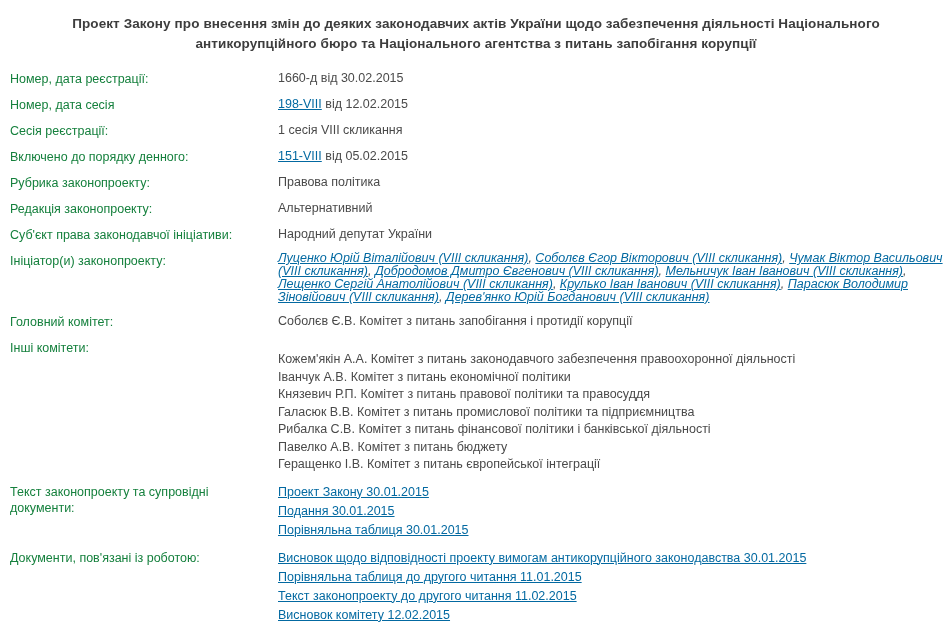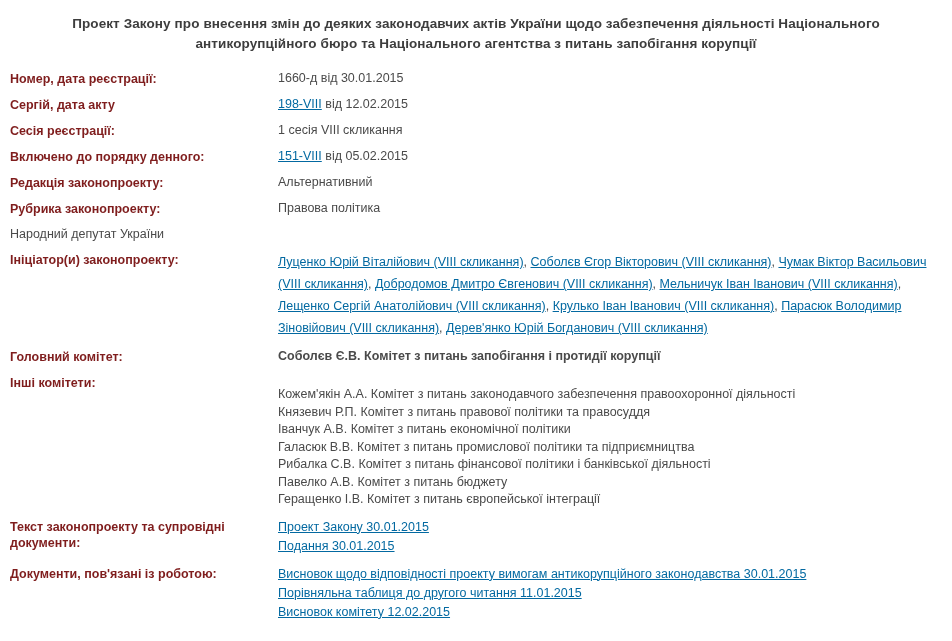--- a/index.html
+++ b/index.html
@@ -42,49 +42,50 @@
   }
   .info-row {
     display: flex;
     align-items: flex-start;
     margin-bottom: 9px;
   }
   .info-label {
     flex: 0 0 268px;
     width: 268px;
     font-size: 12.5px;
-    font-weight: bold;
-    color: #7f1d1d;
+    font-weight: normal;
+    color: #15803d;
     line-height: 16px;
     padding-top: 1px;
   }
   .info-value {
     flex: 1 1 auto;
     font-size: 12.5px;
     line-height: 16px;
     color: #4a4a4a;
   }
 
   
   a.lnk {
     color: #0369a1;
     text-decoration: underline;
     cursor: pointer;
   }
 
   
   .initiators {
-    line-height: 22px;
+    line-height: 13px;
     max-width: 672px;
+    font-style: italic;
   }
   .initiators a.lnk { white-space: normal; }
   .sep { color: #4a4a4a; }
 
   
-  .committee-main { line-height: 16px; font-weight: bold; }
+  .committee-main { line-height: 16px; }
   .committee-list { line-height: 17.5px; margin-top: 12px; }
   .committee-list div { white-space: nowrap; }
 
   
   .doclist { line-height: 18.5px; }
   .doclist div { margin-bottom: 0.5px; }
 
   
   .info-icon {
     display: inline-block;
@@ -115,89 +116,92 @@
 <body>
 
 <div class="page">
 
   <h1 class="doc-title">Проект Закону про внесення змін до деяких законодавчих актів України щодо забезпечення діяльності Національного антикорупційного бюро та Національного агентства з питань запобігання корупції</h1>
 
   <div class="info-table">
 
     <div class="info-row">
       <div class="info-label">Номер, дата реєстрації:</div>
-      <div class="info-value">1660-д від 30.01.2015</div>
-    </div>
-
-    <div class="info-row">
-      <div class="info-label">Сергій, дата акту</div>
+      <div class="info-value">1660-д від 30.02.2015</div>
+    </div>
+
+    <div class="info-row">
+      <div class="info-label">Номер, дата сесія</div>
       <div class="info-value"><a class="lnk">198-VIII</a><span> від 12.02.2015</span></div>
     </div>
 
     <div class="info-row">
       <div class="info-label">Сесія реєстрації:</div>
       <div class="info-value">1 сесія VIII скликання</div>
     </div>
 
     <div class="info-row">
       <div class="info-label">Включено до порядку денного:</div>
       <div class="info-value"><a class="lnk">151-VIII</a><span>  від 05.02.2015</span></div>
     </div>
 
     <div class="info-row">
+      <div class="info-label">Рубрика законопроекту:</div>
+      <div class="info-value">Правова політика</div>
+    </div>
+
+    <div class="info-row">
       <div class="info-label">Редакція законопроекту:</div>
       <div class="info-value">Альтернативний</div>
     </div>
 
     <div class="info-row">
-      <div class="info-label">Рубрика законопроекту:</div>
-      <div class="info-value">Правова політика</div>
-    </div>
-
-    <div class="info-row">
+      <div class="info-label">Суб'єкт права законодавчої ініціативи:</div>
       <div class="info-value">Народний депутат України</div>
     </div>
 
     <div class="info-row">
       <div class="info-label">Ініціатор(и) законопроекту:</div>
       <div class="info-value initiators" id="initiators-container"><a class="lnk">Луценко Юрій Віталійович (VIII скликання)</a><span class="sep">, </span><a class="lnk">Соболєв Єгор Вікторович (VIII скликання)</a><span class="sep">, </span><a class="lnk">Чумак Віктор Васильович (VIII скликання)</a><span class="sep">, </span><a class="lnk">Добродомов Дмитро Євгенович (VIII скликання)</a><span class="sep">, </span><a class="lnk">Мельничук Іван Іванович (VIII скликання)</a><span class="sep">, </span><a class="lnk">Лещенко Сергій Анатолійович (VIII скликання)</a><span class="sep">, </span><a class="lnk">Крулько Іван Іванович (VIII скликання)</a><span class="sep">, </span><a class="lnk">Парасюк Володимир Зіновійович (VIII скликання)</a><span class="sep">, </span><a class="lnk">Дерев'янко Юрій Богданович (VIII скликання)</a></div>
     </div>
 
     <div class="info-row">
       <div class="info-label">Головний комітет:</div>
       <div class="info-value committee-main">Соболєв Є.В. Комітет з питань запобігання і протидії корупції</div>
     </div>
 
     <div class="info-row">
       <div class="info-label">Інші комітети:</div>
       <div class="info-value committee-list" id="committees-container">
           <div>Кожем'якін А.А. Комітет з питань законодавчого забезпечення правоохоронної діяльності</div>
+          <div>Іванчук А.В. Комітет з питань економічної політики</div>
           <div>Князевич Р.П. Комітет з питань правової політики та правосуддя</div>
-          <div>Іванчук А.В. Комітет з питань економічної політики</div>
           <div>Галасюк В.В. Комітет з питань промислової політики та підприємництва</div>
           <div>Рибалка С.В. Комітет з питань фінансової політики і банківської діяльності</div>
           <div>Павелко А.В. Комітет з питань бюджету</div>
           <div>Геращенко І.В. Комітет з питань європейської інтеграції</div>
         </div>
     </div>
 
     <div class="info-row">
       <div class="info-label row-label-two-line">
         <div>Текст законопроекту та супровідні</div>
         <div>документи:</div>
       </div>
       <div class="info-value doclist" id="bill-docs-container">
           <div><a class="lnk">Проект Закону 30.01.2015</a></div>
           <div><a class="lnk">Подання 30.01.2015</a></div>
+          <div><a class="lnk">Порівняльна таблиця 30.01.2015</a></div>
         </div>
     </div>
 
     <div class="info-row">
       <div class="info-label">Документи, пов'язані із роботою:</div>
       <div class="info-value doclist" id="related-docs-container">
           <div><a class="lnk">Висновок щодо відповідності проекту вимогам антикорупційного законодавства 30.01.2015</a></div>
           <div><a class="lnk">Порівняльна таблиця до другого читання 11.01.2015</a></div>
+          <div><a class="lnk">Текст законопроекту до другого читання 11.02.2015</a></div>
           <div><a class="lnk">Висновок комітету 12.02.2015</a></div>
         </div>
     </div>
 
   </div>
 </div>
 
 </body></html>

